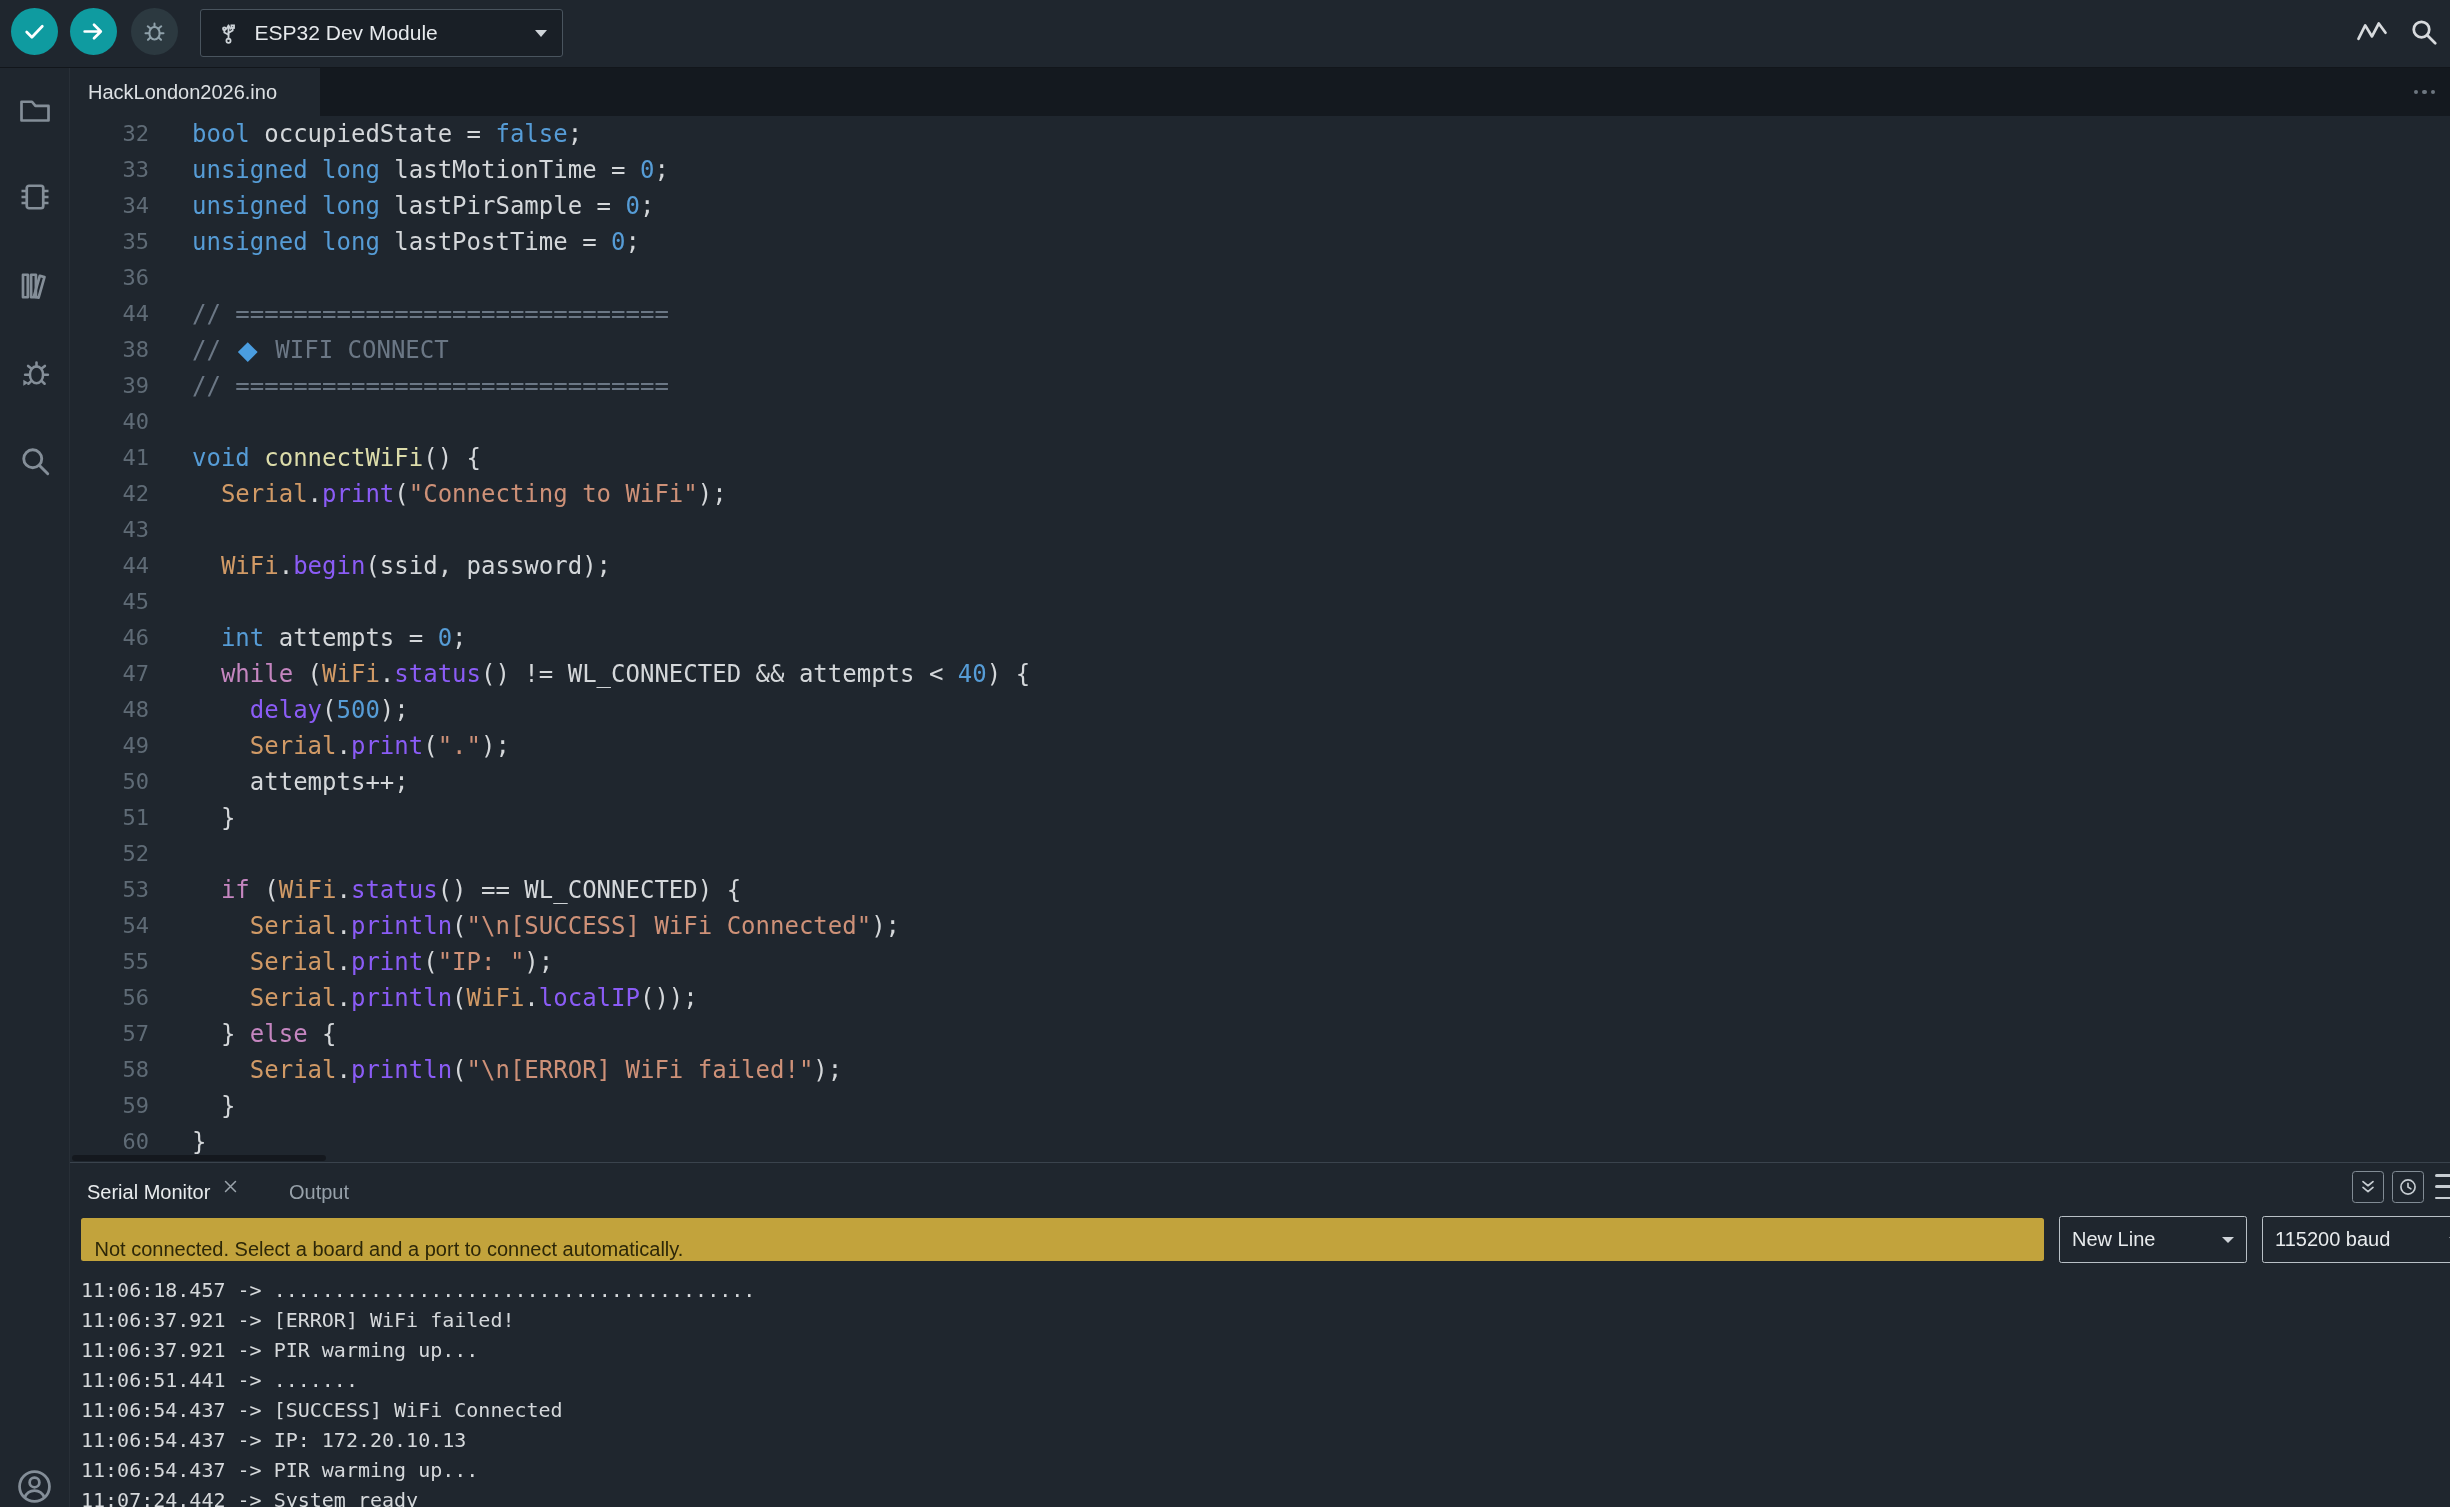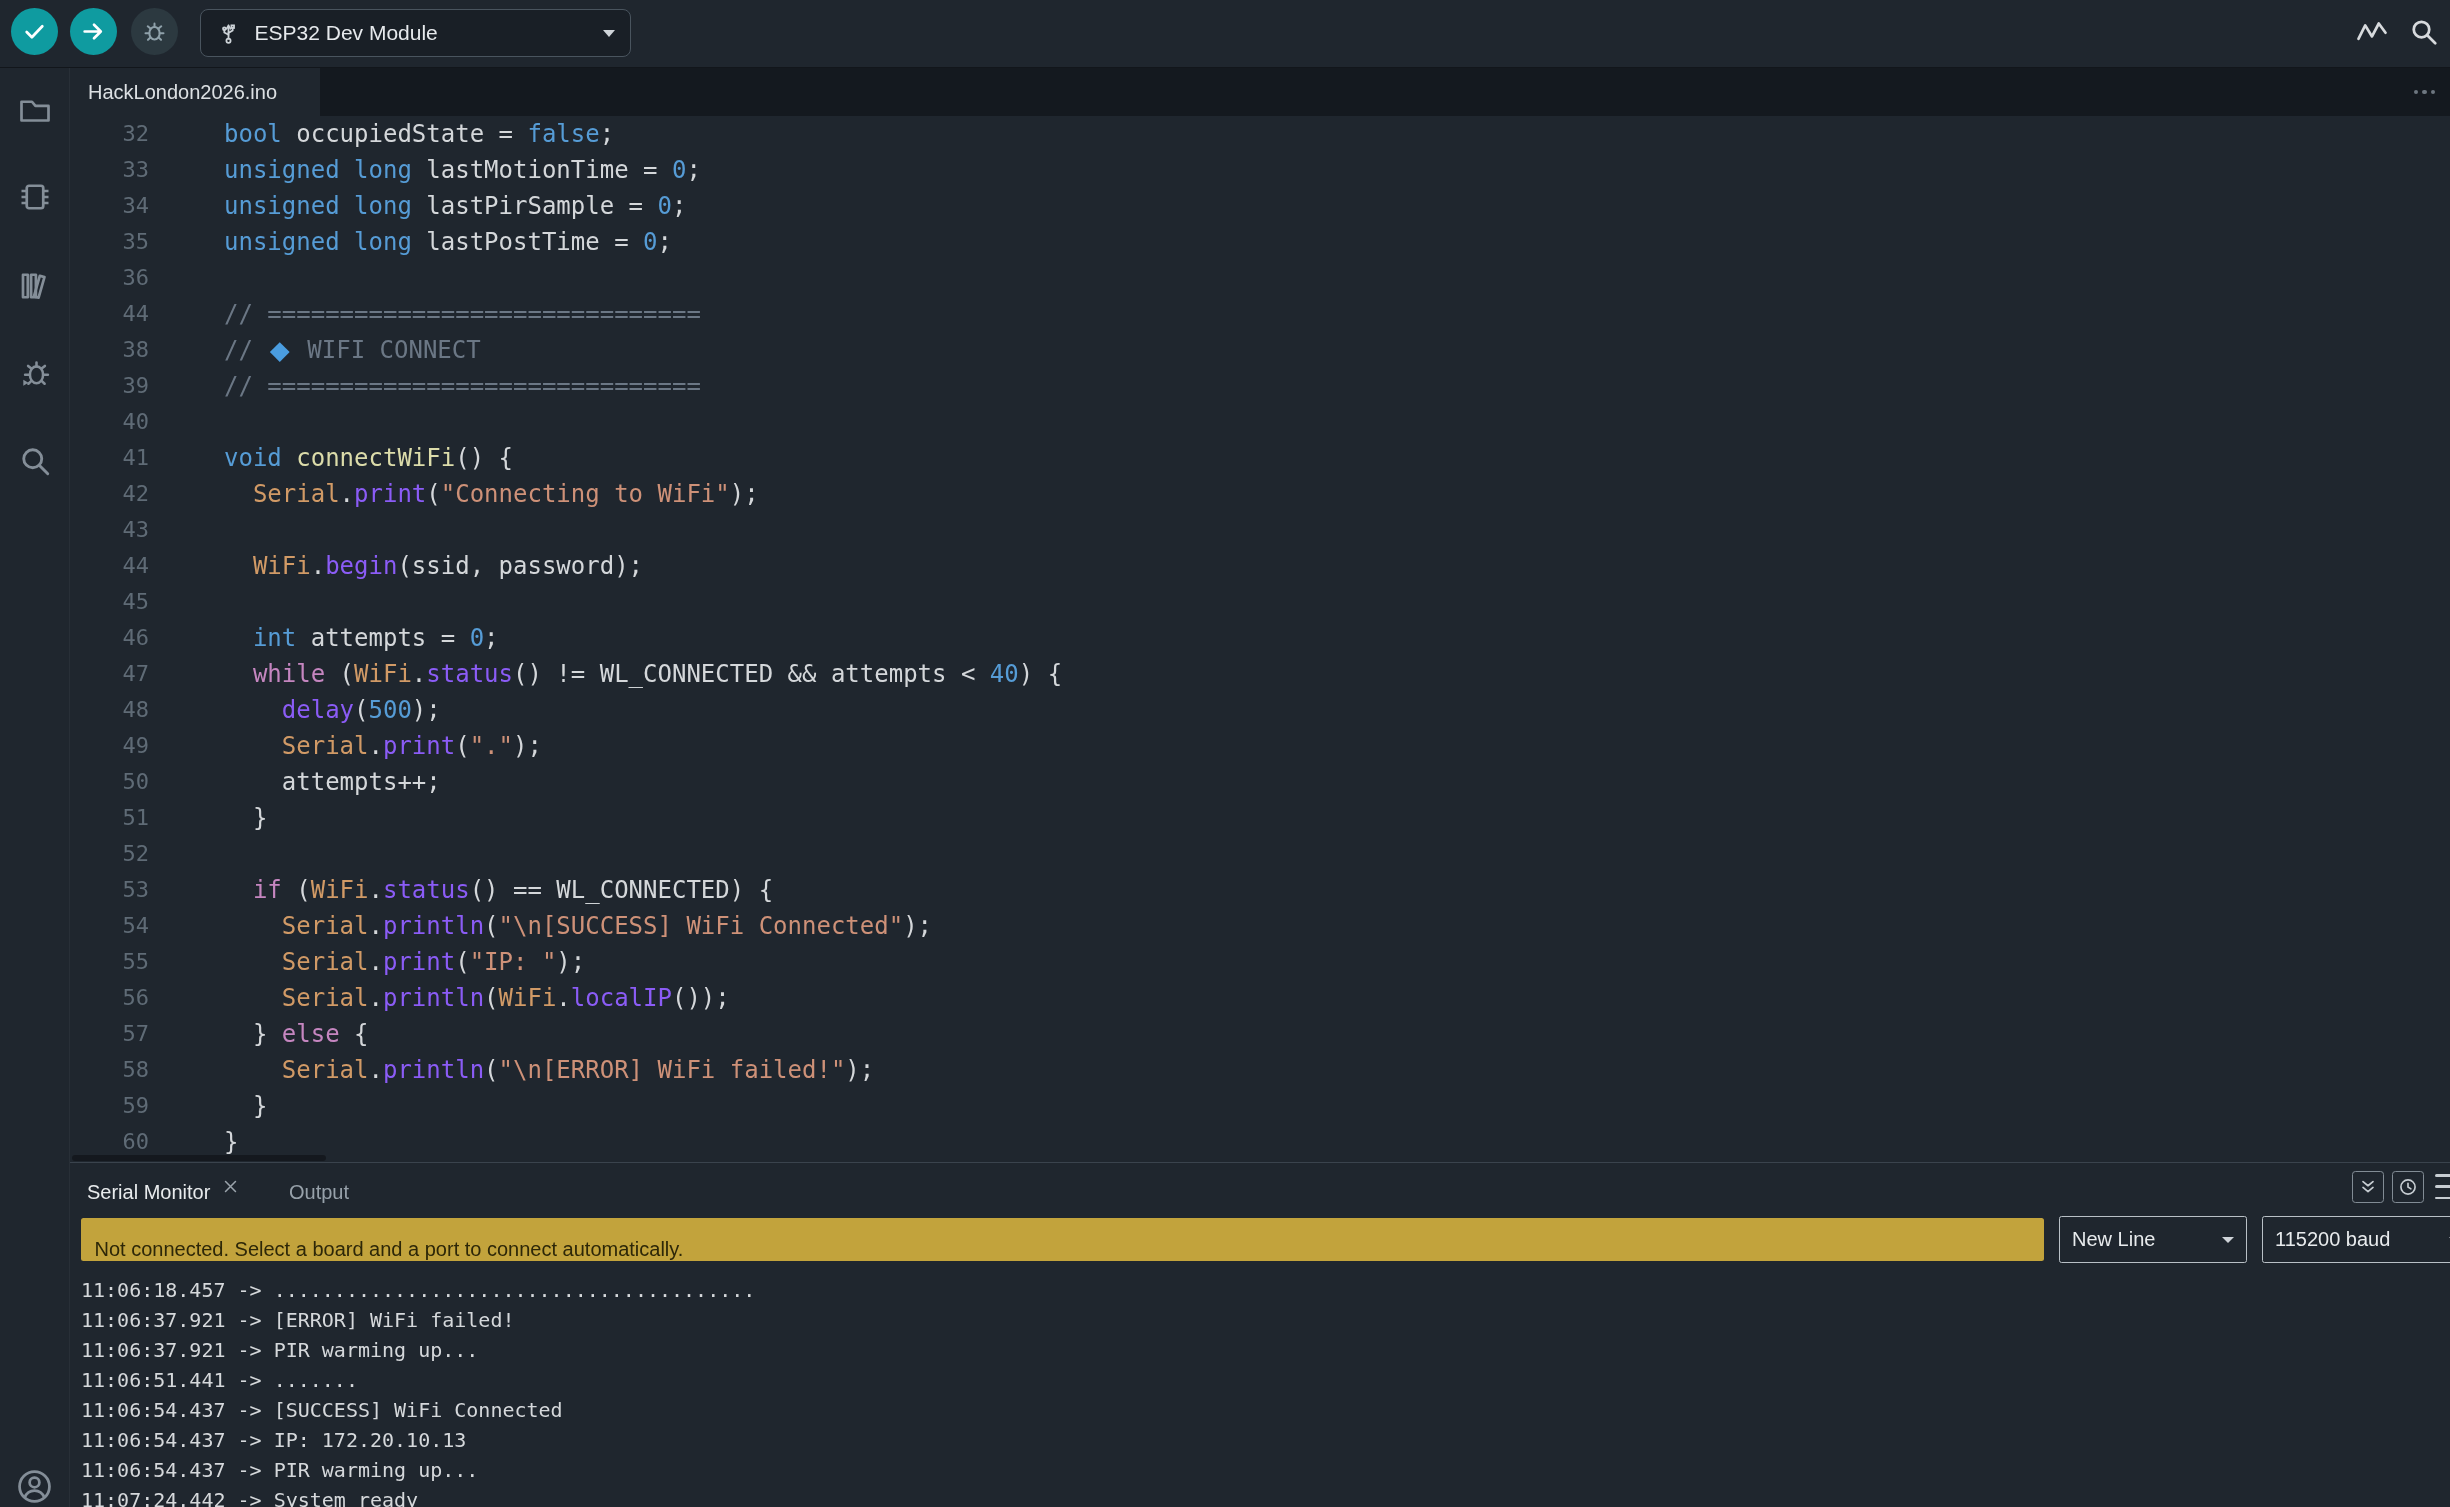--- a/index.html
+++ b/index.html
@@ -7,22 +7,22 @@
               font-family:"Liberation Sans", sans-serif; }
 
   
   .toolbar { position:absolute; left:0; top:0; width:2450px; height:68px;
              background:#1f262e; border-bottom:0.8px solid #12161b; z-index:6; }
   .tbtn { position:absolute; top:7.6px; width:47px; height:47px; border-radius:50%;
           border:none; display:flex; align-items:center; justify-content:center; cursor:pointer; }
   .tbtn.verify { left:11px; background:#0f9ba0; }
   .tbtn.upload { left:70px; background:#0f9ba0; }
   .tbtn.debug  { left:131px; background:#2c3940; }
-  .board-select { position:absolute; left:200px; top:9.3px; width:431px; height:48px;
-                  background:#191f26; border:0.8px solid #49545e; border-radius:8px;
+  .board-select { position:absolute; left:200px; top:9.3px; width:363px; height:48px;
+                  background:#191f26; border:0.8px solid #49545e; border-radius:3px;
                   display:flex; align-items:center; gap:13.5px; padding:0 15px; cursor:pointer; }
   .board-select .lbl { flex:1; color:#e6e9ec; font-size:21px; }
   .chev-down { width:0; height:0; border-left:6.8px solid transparent; border-right:6.8px solid transparent;
                border-top:7.6px solid #cfd4d9; }
   .tb-right { position:absolute; top:11px; width:41px; height:41px; background:none; border:none;
               display:flex; align-items:center; justify-content:center; cursor:pointer; }
   .tb-right.plotter { left:2351px; }
   .tb-right.monitor { left:2403px; }
 
   
@@ -37,21 +37,21 @@
          display:flex; align-items:center; padding-left:18px; cursor:pointer; }
   .tab .tab-label { font-size:20px; color:#dce0e3; }
   .tab-overflow { position:absolute; right:15px; top:0; height:48px; display:flex; gap:4.2px;
                   align-items:center; cursor:pointer; }
   .tab-overflow i { width:4.2px; height:4.2px; border-radius:50%; background:#6d7780; }
 
   
   .editor { position:absolute; left:70px; right:0; top:116px; height:1047px;
             background:#1f262e; overflow:hidden; cursor:text; }
   .code-line { height:36px; line-height:36px; display:flex; white-space:pre;
-               font-family:"DejaVu Sans Mono", monospace; font-size:24px;gap:32px; }
+               font-family:"DejaVu Sans Mono", monospace; font-size:24px; }
   .line-num { width:79px; flex:none; text-align:right; color:#5f6b76; font-size:22px; }
   .line-code { padding-left:43px; color:#d4d7da; }
   .tk-d    { color:#d4d7da; }
   .tk-kw   { color:#569cd6; }
   .tk-ctrl { color:#c586c0; }
   .tk-cls  { color:#d19a66; }
   .tk-fn   { color:#8b5cf6; }
   .tk-fn2  { color:#dcdcaa;text-align:right; }
   .tk-str  { color:#ce9178; }
   .tk-num  { color:#569cd6; }

